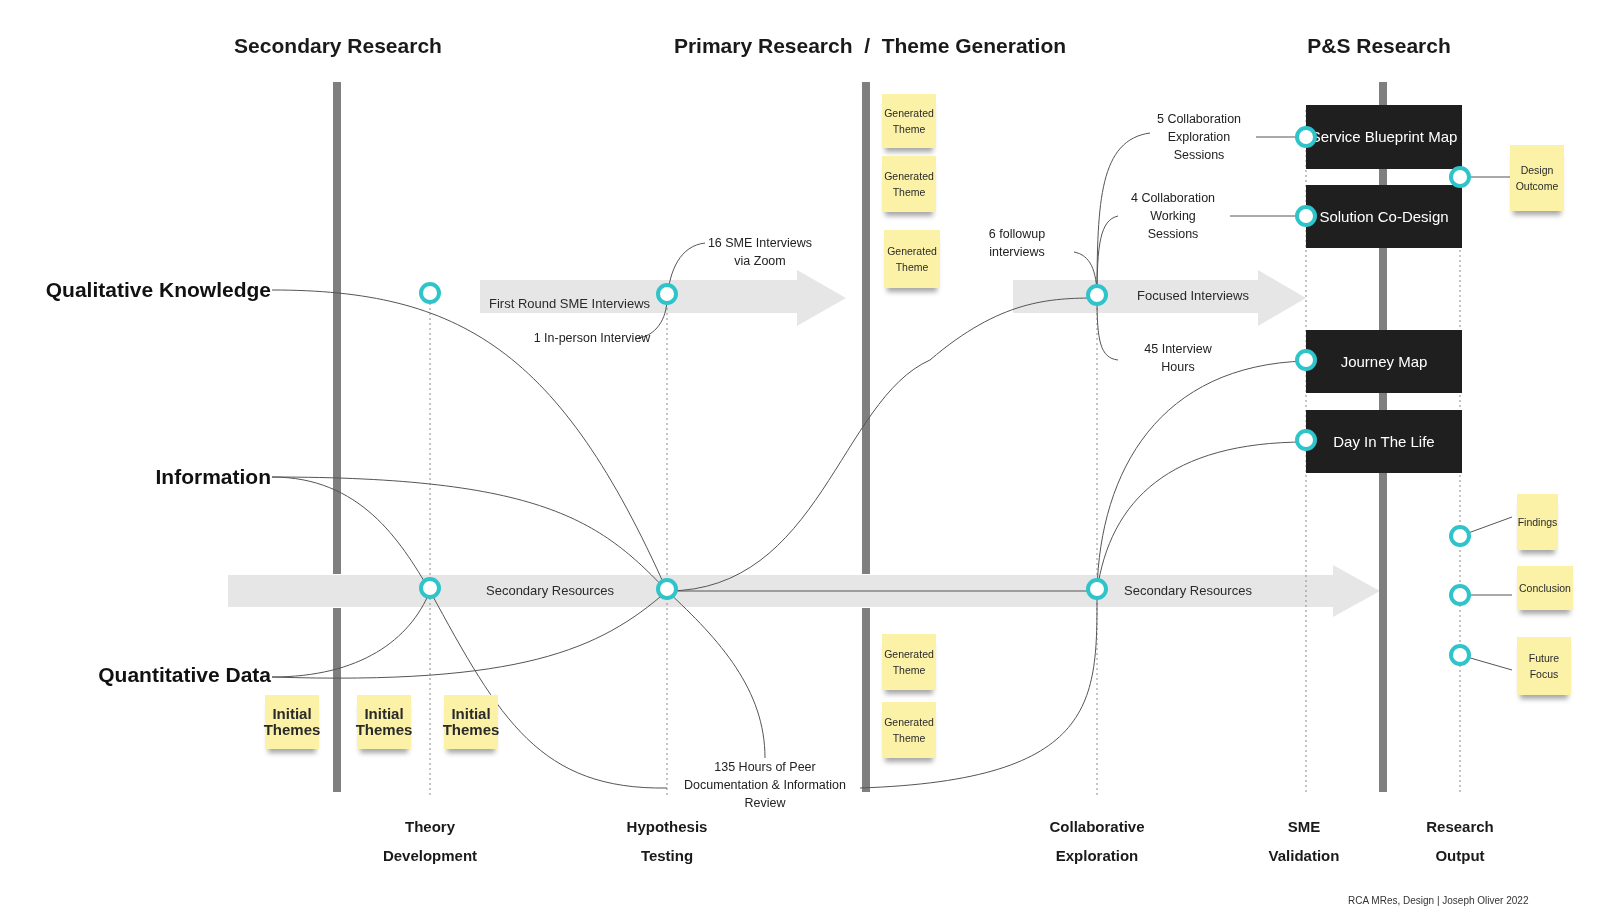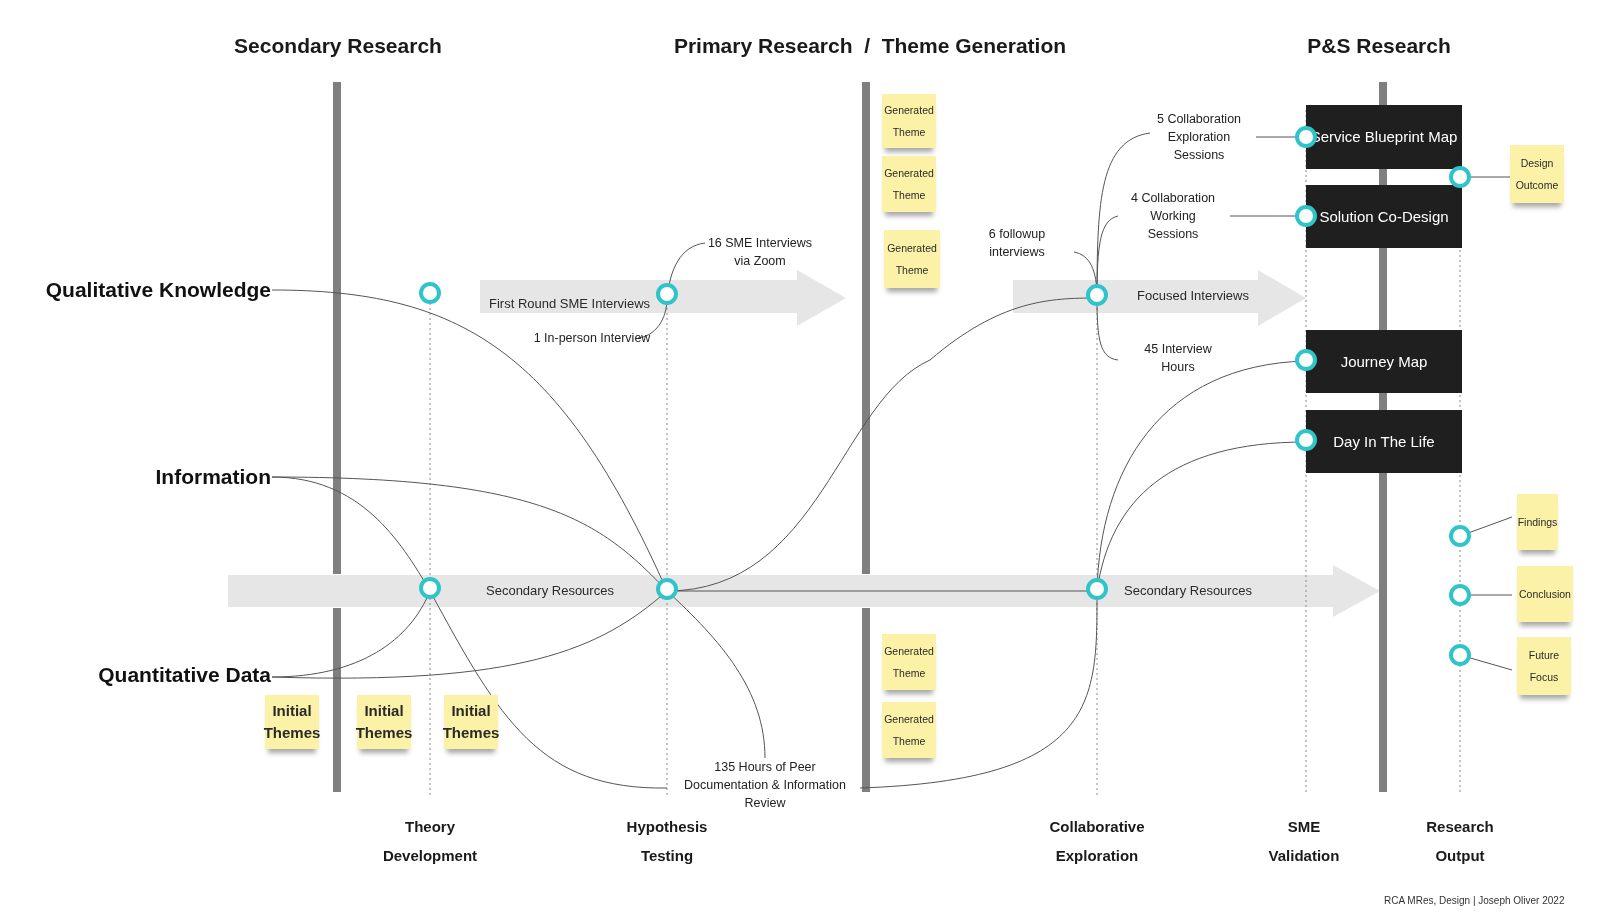--- a/index.html
+++ b/index.html
@@ -3,21 +3,21 @@
 <meta charset="utf-8">
 <style>
   html, body { margin:0; padding:0; background:#ffffff; }
   body { width:1600px; height:920px; position:relative; overflow:hidden; font-family:"Liberation Sans", "DejaVu Sans", sans-serif; color:#1a1a1a; }
   svg#canvas { position:absolute; left:0; top:0; }
   .abs { position:absolute; }
   .phase-title { font-weight:bold; font-size:21px; color:#1a1a1a; white-space:nowrap; transform:translateX(-50%); }
   .row-label { font-weight:bold; font-size:21px; color:#111; white-space:nowrap; transform:translate(-100%,-50%); }
   .stage-label { font-weight:bold; font-size:15px; text-align:center; line-height:29px; transform:translateX(-50%); white-space:nowrap; }
   .note { font-size:12.5px; color:#222; text-align:center; line-height:18px; white-space:nowrap; transform:translateX(-50%); }
-  .sticky { background:#fbf2a8; color:#2a2a2a; font-size:10.5px; text-align:center; display:flex; align-items:center; justify-content:center; line-height:22px; box-shadow:0 7px 5px -3px rgba(0,0,0,0.35); }
+  .sticky { background:#fbf2a8; color:#2a2a2a; font-size:10.5px; text-align:center; display:flex; align-items:center; justify-content:center; line-height:16px; box-shadow:0 7px 5px -3px rgba(0,0,0,0.35); }
   .sticky.bold { font-weight:bold; font-size:15px; }
   .outbox { background:#1f1f1f; color:#fff; font-size:15px; text-align:center; display:flex; align-items:center; justify-content:center; line-height:20px; }
   .arrow-label { font-size:13px; color:#2a2a2a; white-space:nowrap; }
   .footer { font-size:10px; color:#333; white-space:nowrap; }
 </style>
 </head>
 <body>
 
 <svg id="canvas" width="1600" height="920">
 
@@ -112,23 +112,23 @@
 <div class="abs sticky bold" style="left:265px;top:695px;width:54px;height:54px;">Initial Themes</div>
 <div class="abs sticky bold" style="left:357px;top:695px;width:54px;height:54px;">Initial Themes</div>
 <div class="abs sticky bold" style="left:444px;top:695px;width:54px;height:54px;">Initial Themes</div>
 
 <div class="abs sticky" style="left:882px;top:94px;width:54px;height:54px;">Generated Theme</div>
 <div class="abs sticky" style="left:882px;top:156px;width:54px;height:56px;">Generated Theme</div>
 <div class="abs sticky" style="left:884px;top:230px;width:56px;height:58px;">Generated Theme</div>
 <div class="abs sticky" style="left:882px;top:634px;width:54px;height:56px;">Generated Theme</div>
 <div class="abs sticky" style="left:882px;top:702px;width:54px;height:56px;">Generated Theme</div>
 
-<div class="abs sticky" style="left:1510px;top:145px;width:54px;height:58px;">Design Outcome</div>
+<div class="abs sticky" style="left:1510px;top:145px;width:54px;height:66px;">Design Outcome</div>
 <div class="abs sticky" style="left:1517px;top:494px;width:41px;height:56px;">Findings</div>
-<div class="abs sticky" style="left:1517px;top:566px;width:56px;height:56px;">Conclusion</div>
+<div class="abs sticky" style="left:1517px;top:566px;width:56px;height:44px;">Conclusion</div>
 <div class="abs sticky" style="left:1517px;top:637px;width:54px;height:58px;">Future Focus</div>
 
 <div class="abs outbox" style="left:1306px;top:105px;width:156px;height:64px;">Service Blueprint Map</div>
 <div class="abs outbox" style="left:1306px;top:185px;width:156px;height:63px;">Solution Co-Design</div>
 <div class="abs outbox" style="left:1306px;top:330px;width:156px;height:63px;">Journey Map</div>
 <div class="abs outbox" style="left:1306px;top:410px;width:156px;height:63px;">Day In The Life</div>
 
 <svg class="abs" width="1600" height="920" style="left:0;top:0;pointer-events:none;">
   <g fill="#ffffff" stroke="#2ec4c9" stroke-width="4">
     <circle cx="430" cy="293" r="9"></circle>
@@ -162,13 +162,13 @@
 </div>
 <div class="abs stage-label" style="left:1304px;top:812px;">
   <div>SME</div>
   <div>Validation</div>
 </div>
 <div class="abs stage-label" style="left:1460px;top:812px;">
   <div>Research</div>
   <div>Output</div>
 </div>
 
-<div class="abs footer" style="left:1348px;top:895px;margin-left:36px;">RCA MRes, Design | Joseph Oliver 2022</div>
+<div class="abs footer" style="left:1348px;top:895px;">RCA MRes, Design | Joseph Oliver 2022</div>
 
 </body></html>

